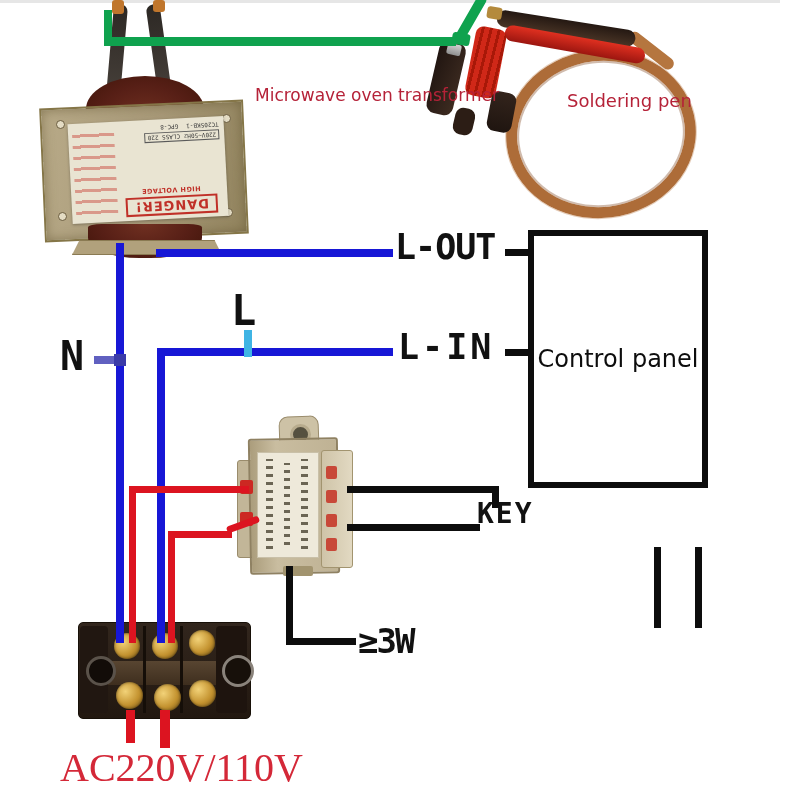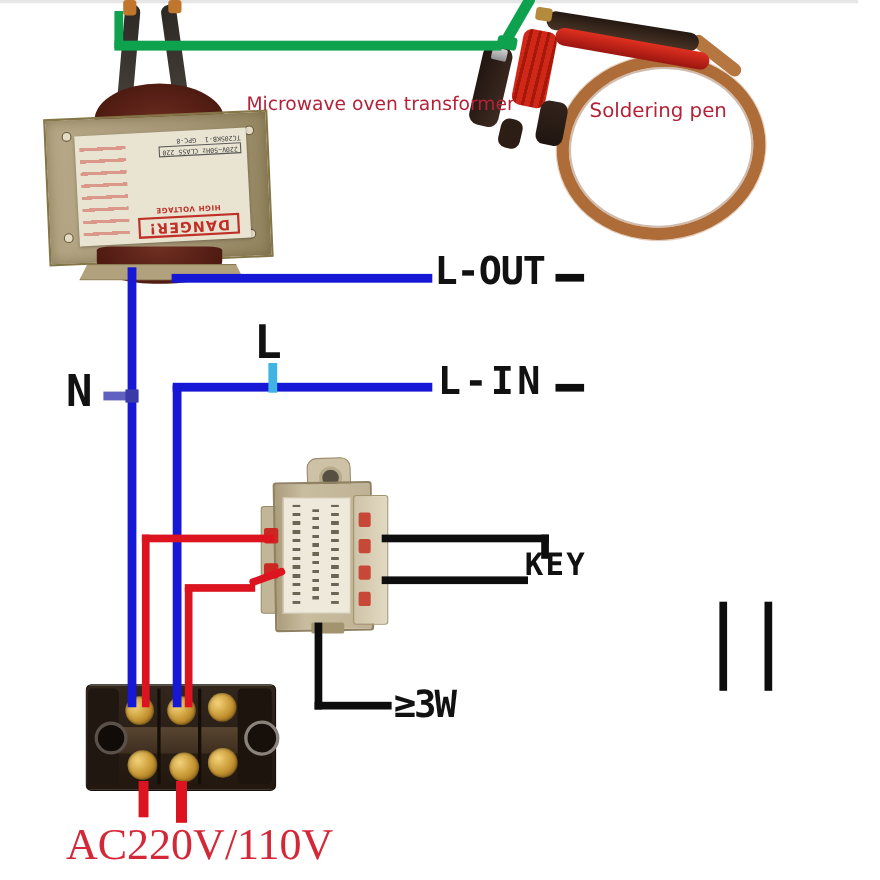--- a/index.html
+++ b/index.html
@@ -22,21 +22,21 @@
   .w-red{background:var(--red);}
   .w-green{background:var(--green);}
   .w-black{background:var(--black);}
   .w-cyan{background:var(--cyan);}
   .schem{ 
     position:absolute;font-family:"DejaVu Sans Mono",monospace;font-weight:bold;
     color:#111;white-space:nowrap;line-height:1;
   }
   .caption{
     position:absolute;font-family:"DejaVu Sans",sans-serif;color:var(--caption-red);
-    white-space:nowrap;line-height:1;
+    white-space:nowrap;line-height:1;margin-left:31px;
   }
   .blkcap{
     position:absolute;font-family:"DejaVu Sans",sans-serif;color:#0d0d0d;
     white-space:nowrap;line-height:1;
   }
   .box{
     position:absolute;border:6px solid #0d0d0d;background:#fff;
     display:flex;align-items:center;justify-content:center;
   }
   .photo-piece{position:absolute;}
@@ -104,20 +104,23 @@
     <div class="photo-piece" style="left:17px;top:44px;width:14px;height:11px;background:linear-gradient(#d2d2d2,#8f8f8f);border-radius:2px;transform:rotate(13deg);"></div>
     <div class="photo-piece" style="left:47px;top:28px;width:31px;height:70px;background:repeating-linear-gradient(93deg,#d02818 0 5px,#a81808 5px 8px);border-radius:8px;transform:rotate(11deg);transform-origin:top center;"></div>
     <div class="photo-piece" style="left:59px;top:92px;width:25px;height:40px;background:linear-gradient(#33241c,#1f1510);border-radius:8px;transform:rotate(11deg);"></div>
   </div>
 
   <div class="wire w-green" style="left:104px;top:10px;width:8px;height:34px;"></div>
   <div class="wire w-green" style="left:104px;top:37px;width:352px;height:9px;"></div>
   <div class="wire w-green" style="left:452px;top:33px;width:18px;height:12px;border-radius:3px;transform:rotate(10deg);"></div>
   <div class="wire w-green" style="left:466px;top:-6px;width:10px;height:48px;border-radius:3px;transform:rotate(30deg);"></div>
 
+  <div class="box" style="left:528px;top:230px;width:168px;height:246px;">
+    <span class="blkcap" style="position:static;font-size:24px;">Control panel</span>
+  </div>
 
   <div class="abs" style="left:225px;top:405px;width:140px;height:175px;">
     <div class="photo-piece" style="left:54px;top:11px;width:38px;height:34px;background:#cdc2a6;border:1px solid #9a8c6c;border-radius:9px 9px 4px 4px;transform:rotate(-2deg);"></div>
     <div class="photo-piece" style="left:65px;top:19px;width:15px;height:15px;border-radius:50%;background:#55503f;border:3px solid #b7ab8d;"></div>
     <div class="photo-piece" style="left:12px;top:55px;width:18px;height:96px;background:#c2b698;border:1px solid #9a8c6c;border-radius:3px;"></div>
     <div class="photo-piece" style="left:24px;top:33px;width:86px;height:132px;background:linear-gradient(90deg,#ab9d7c,#c9bda0 30%,#bfb294);border:2px solid #8f8162;border-radius:3px;transform:rotate(-1deg);"></div>
     <div class="photo-piece" style="left:32px;top:47px;width:60px;height:104px;background:#eee9da;border:1px solid #c9c0a8;">
       <div class="tlabel-pattern" style="left:8px;top:6px;width:7px;height:90px;"></div>
       <div class="tlabel-pattern" style="left:26px;top:10px;width:6px;height:82px;"></div>
       <div class="tlabel-pattern" style="left:43px;top:6px;width:7px;height:90px;"></div>

